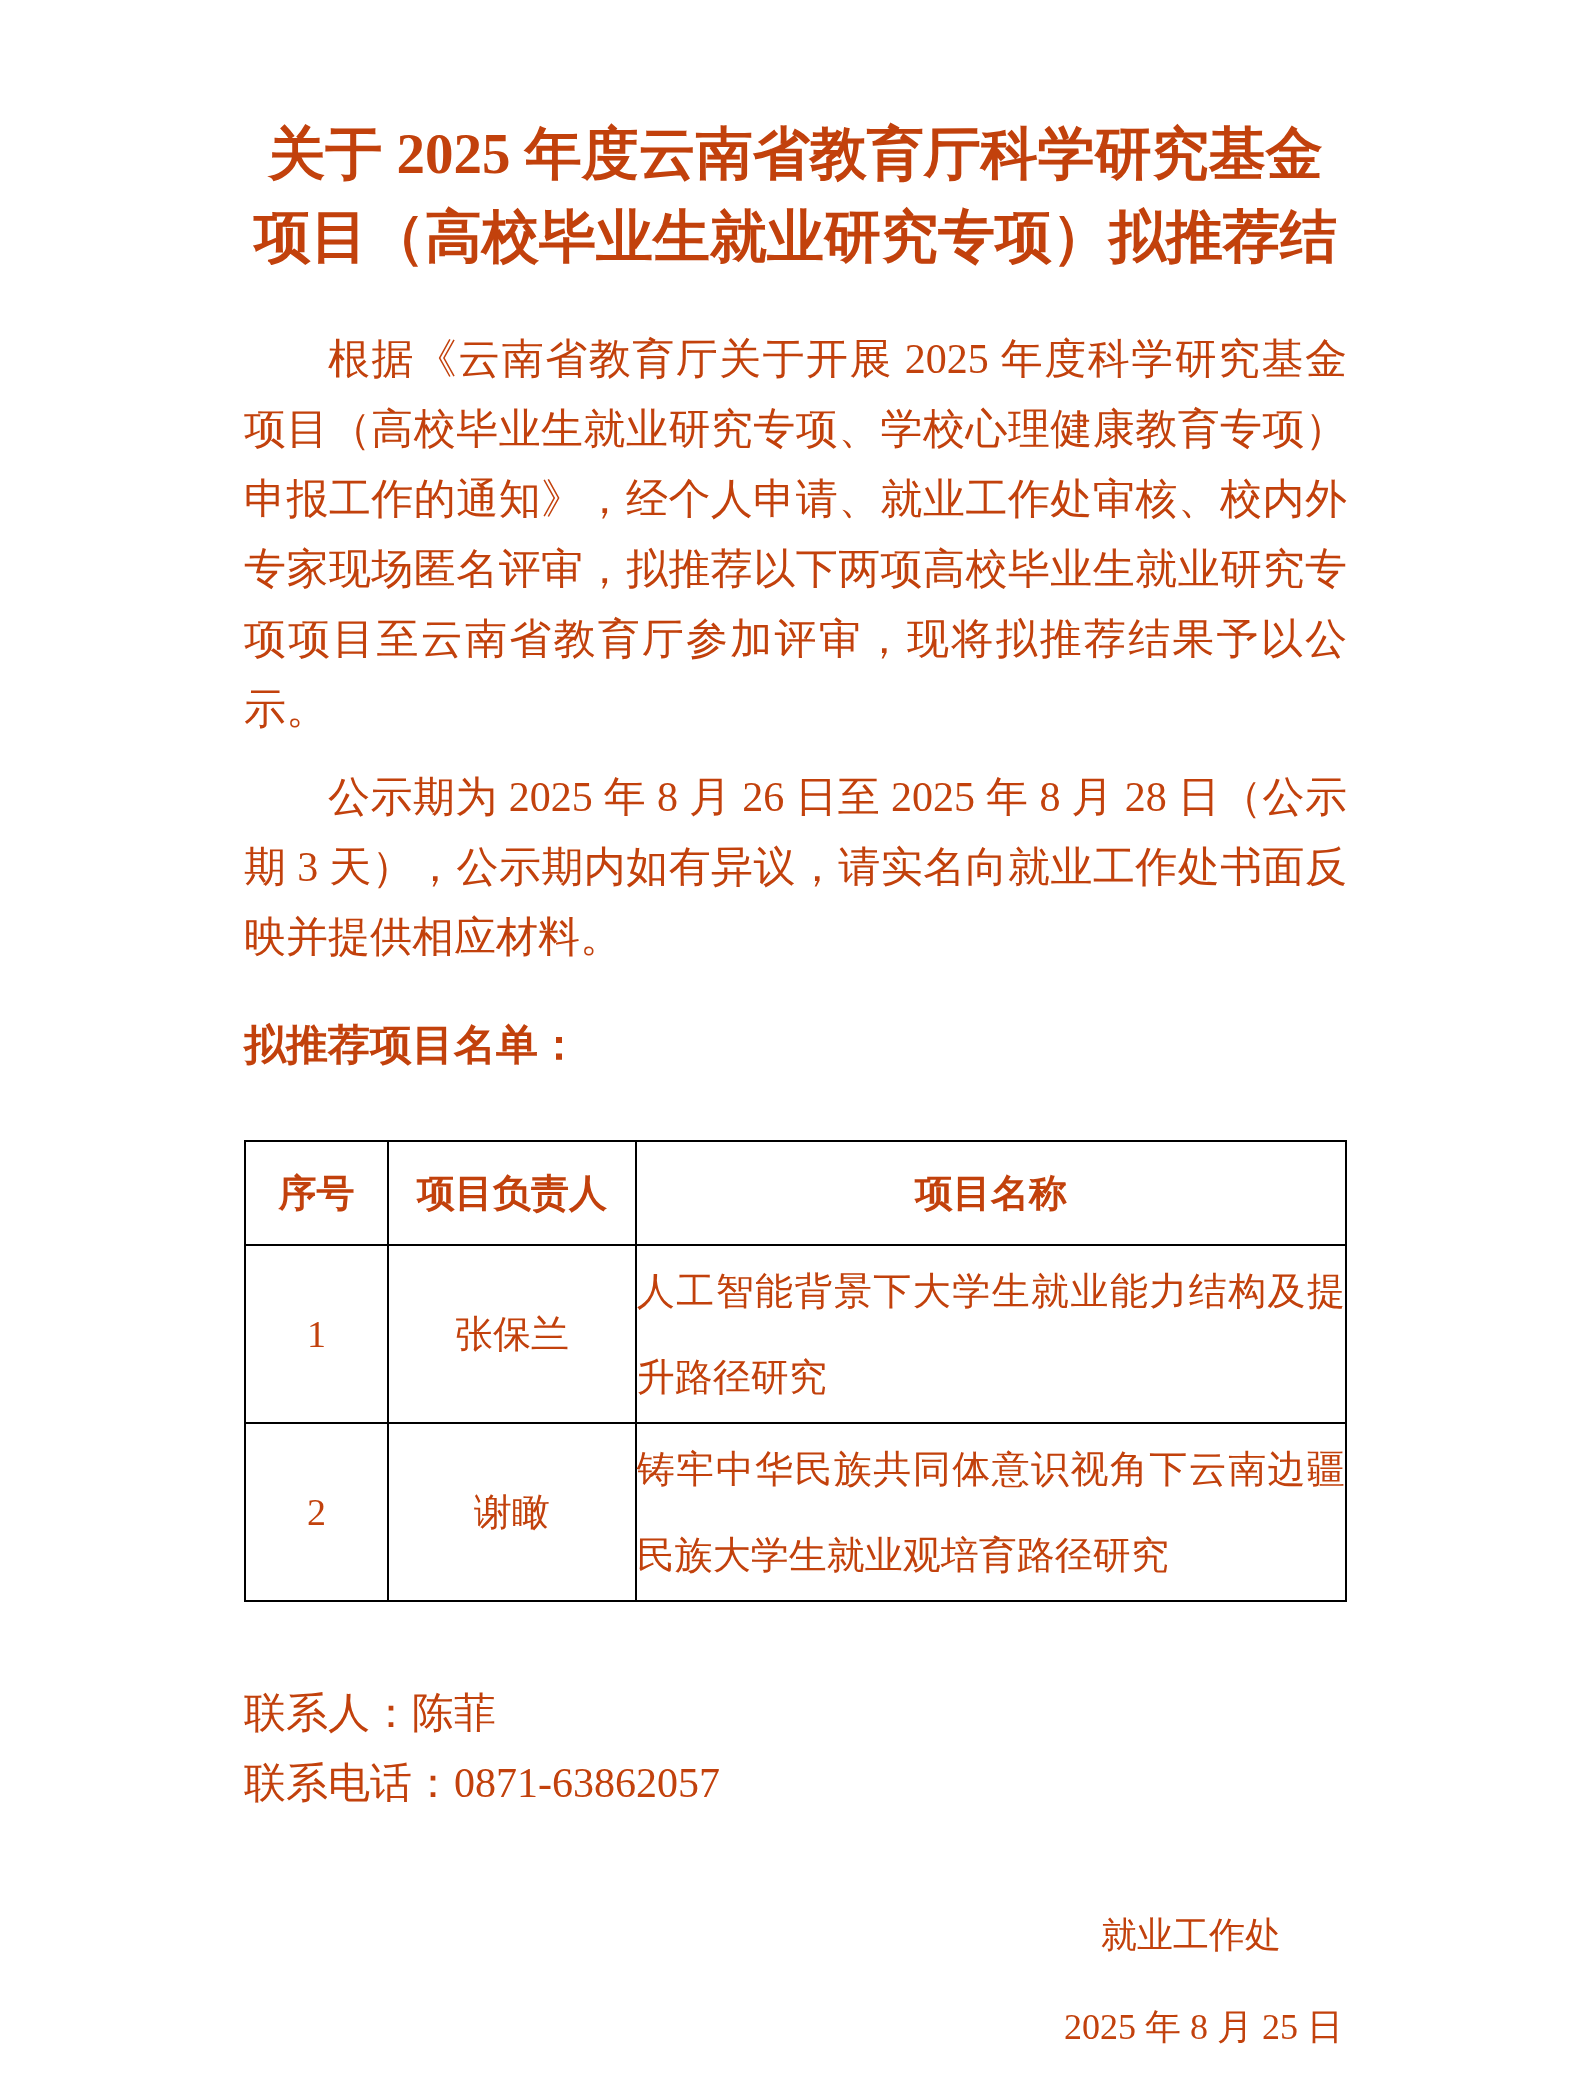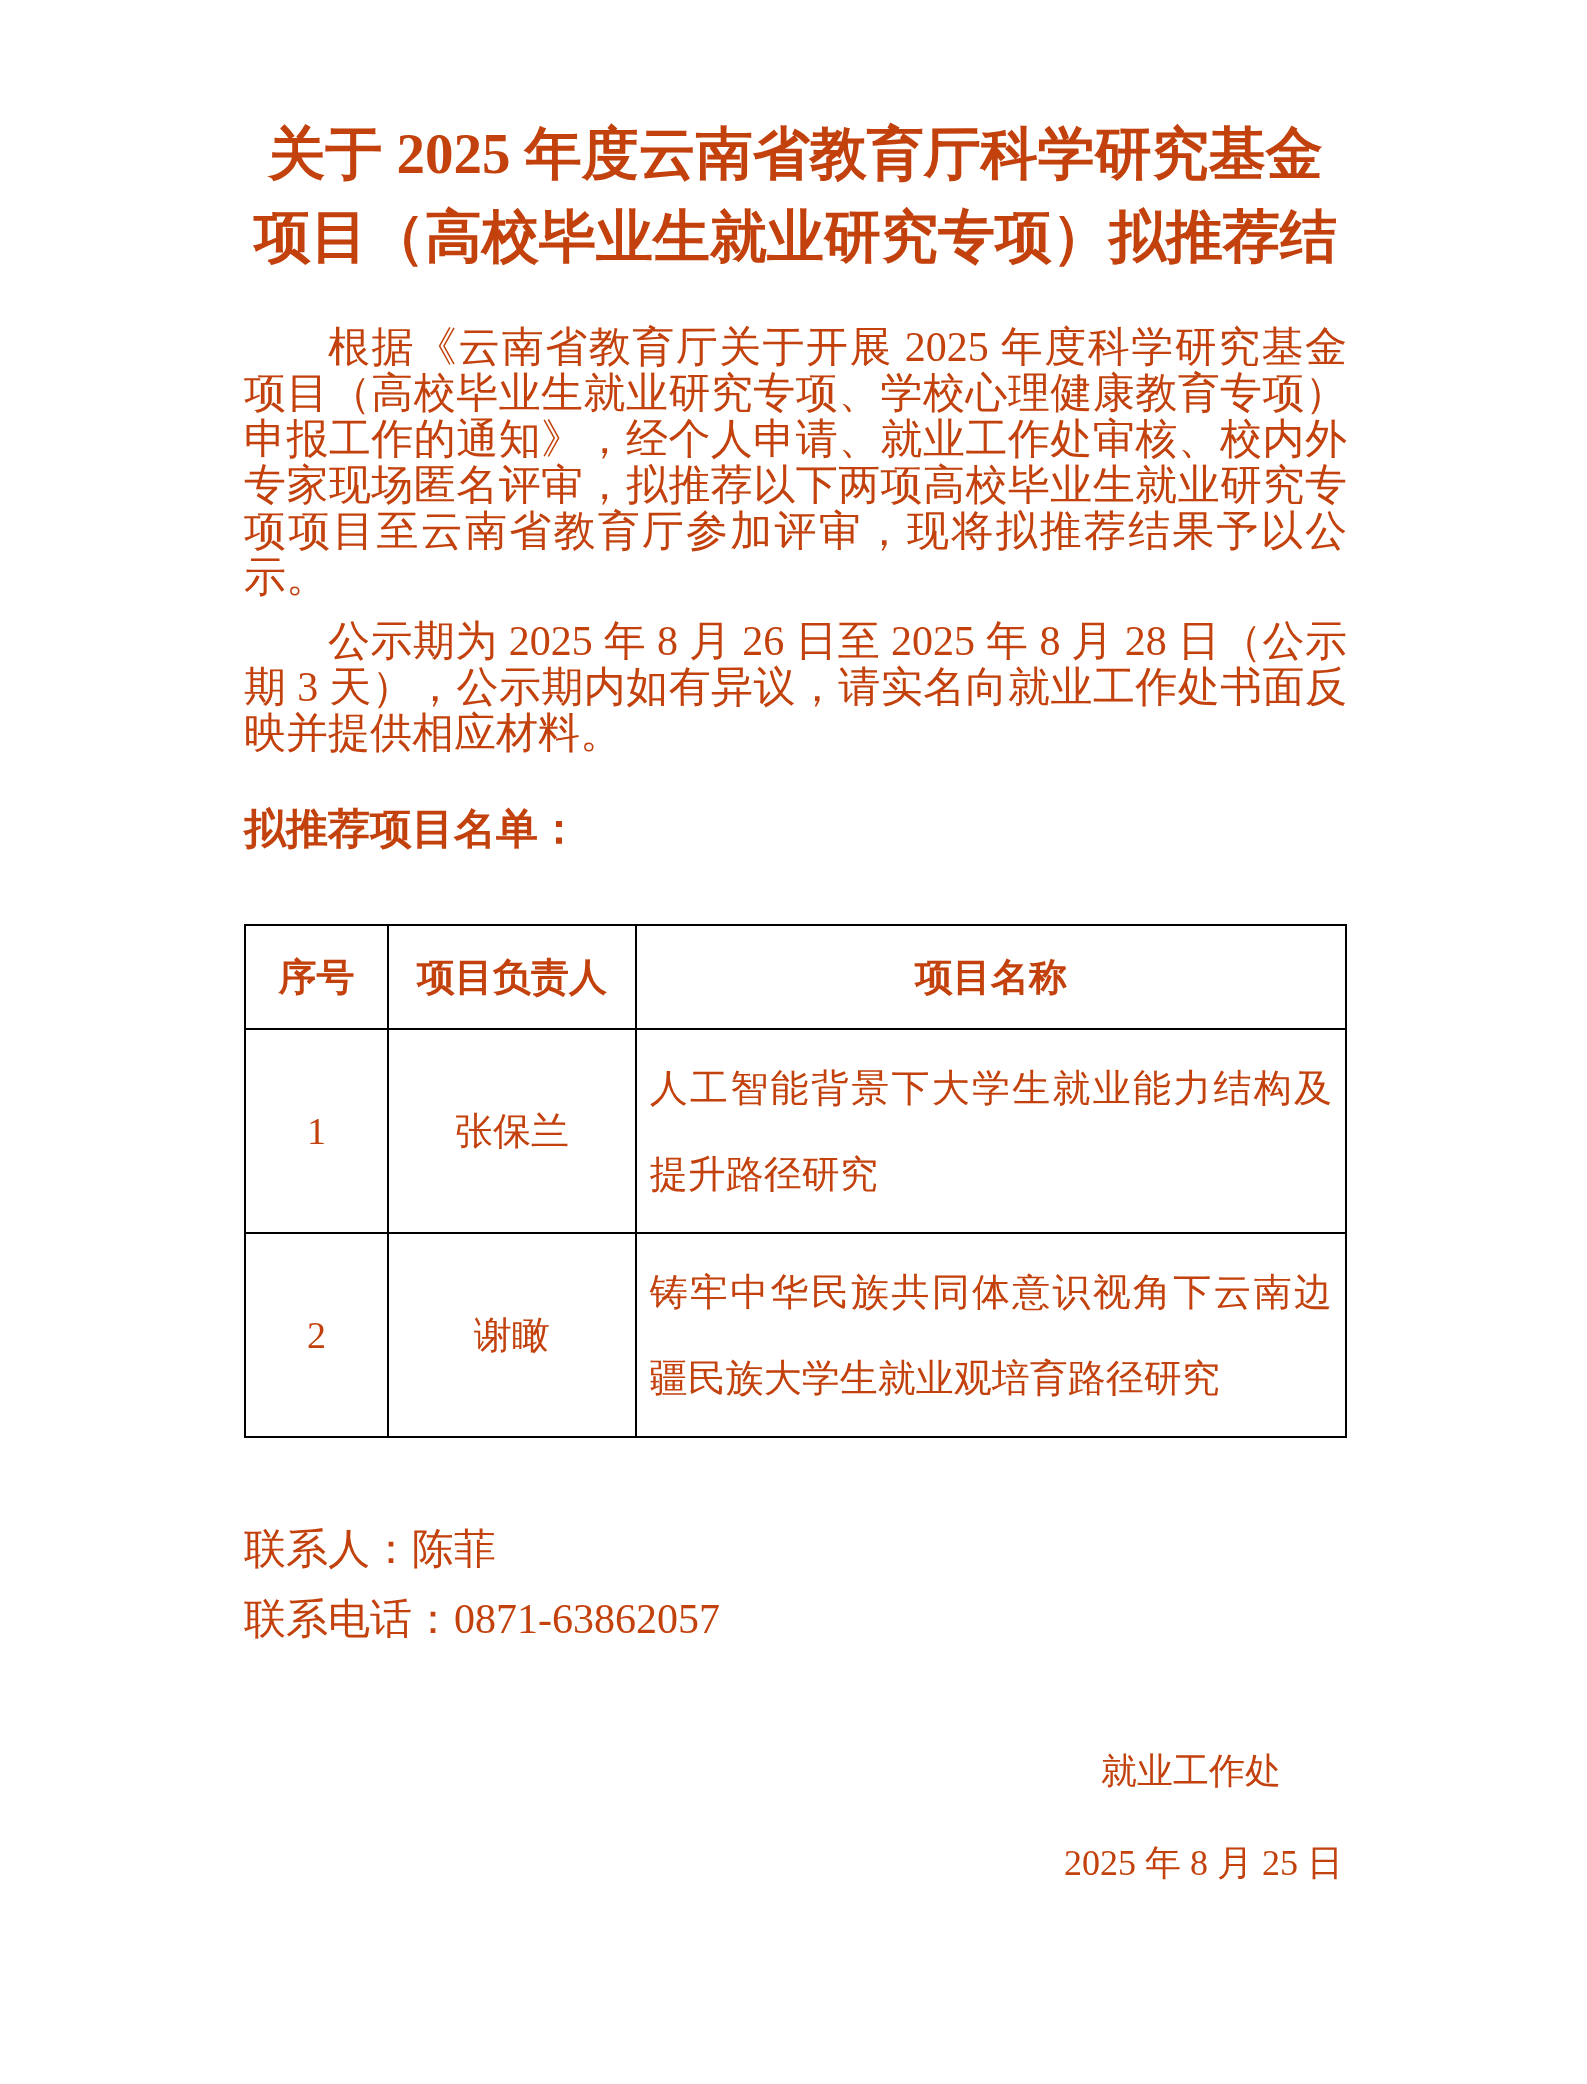--- a/index.html
+++ b/index.html
@@ -25,21 +25,21 @@
     font-weight: bold;
     text-align: center;
     line-height: 1.46;
   }
   .title .title-line {
     display: block;
   }
   .para {
     margin: 0;
     font-size: 42px;
-    line-height: 46px;
+    line-height: 70px;
     text-align: justify;
     text-justify: inter-ideograph;
     text-indent: 2em;
   }
   .para + .para {
     margin-top: 18px;
   }
   .list-heading {
     margin: 38px 0 0 0;
     font-size: 42px;
@@ -60,21 +60,21 @@
     vertical-align: middle;
   }
   table.projects th {
     font-weight: bold;
     text-align: center;
     height: 72px;
     padding: 15px;
   }
   table.projects td {
     height: 176px;
-    padding: 13px;
+    padding: 0;
   }
   .col-no    { width: 13%; }
   .col-lead  { width: 22.5%; }
   .col-name  { width: 64.5%; }
   td.cell-no, td.cell-leader {
     text-align: center;
   }
   td.cell-project {
     padding: 0 16px;
     line-height: 86px;

